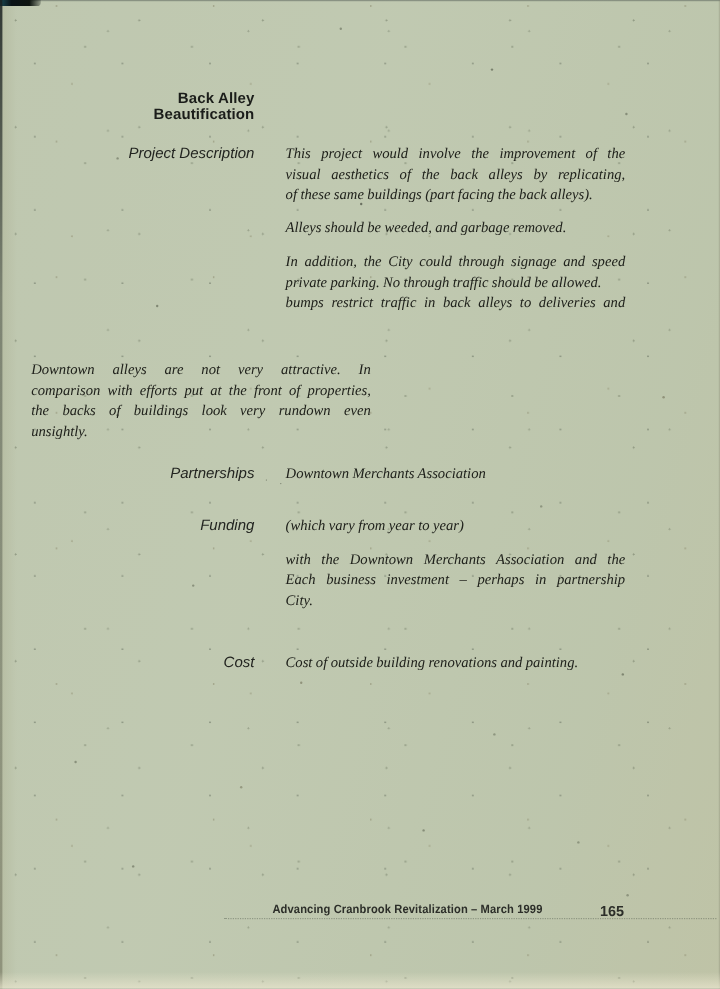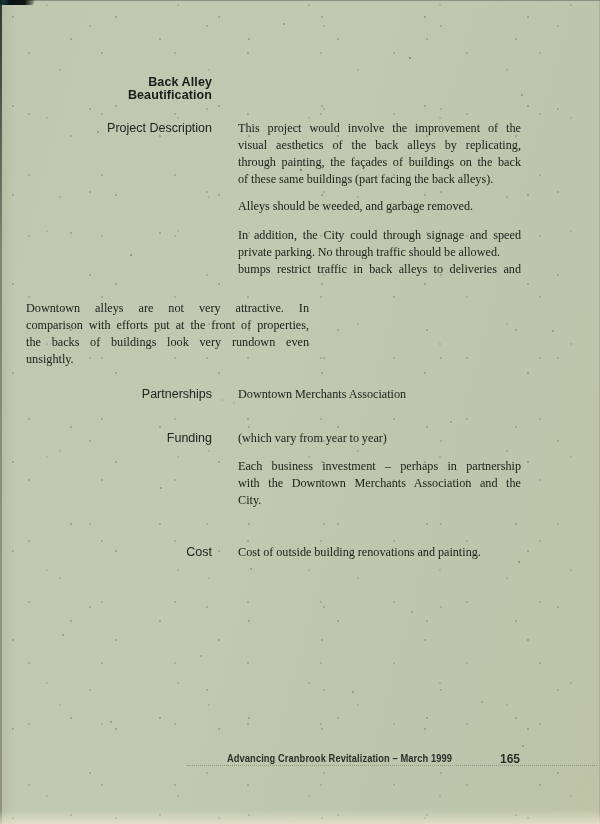--- a/index.html
+++ b/index.html
@@ -67,21 +67,21 @@
     background: linear-gradient(to bottom, rgba(234,230,206,0), rgba(234,230,206,0.75)); }
   .dotted-artifact { position: absolute; left: 187px; top: 765px; width: 410px; height: 0;
     border-top: 1px dotted rgba(70,80,68,0.40); }
 
   
   .heading { position: absolute; left: 0; top: 76px; width: 212px;
     text-align: right; font-weight: bold; font-size: 12.5px; line-height: 12.5px;
     color: var(--heading_ink, #1b1d1a); letter-spacing: 0.1px; }
 
   
-  .section { position: absolute; left: 0; width: 560px; display: flex; align-items: flex-start; }
+  .section { position: absolute; left: 0; width: 560px; display: flex; align-items: flex-start; font-style: italic; }
   .label { width: 212px; flex: 0 0 212px; text-align: right;
     font-size: 12.5px; line-height: 17px; color: var(--label_ink, #222420); }
   .content { margin-left: 26px; width: 283px; flex: 0 0 283px;
     font-family: "Liberation Serif", "DejaVu Serif", serif;
     font-size: 12.2px; color: var(--ink, #20221c); word-spacing: -0.2px; }
   .line { line-height: 17px; height: 17px; text-align: left; }
   .jl { text-align: justify; text-align-last: justify; }
 
   
   .footer-title { position: absolute; left: 227px; top: 753px;
@@ -110,21 +110,20 @@
     <div>Back Alley</div>
     <div>Beautification</div>
   </div>
 
   <div class="section" style="top:120px">
     <div class="label">Project Description</div>
     <div class="content">
       <div class="para">
         <div class="line jl">This project would involve the improvement of the</div>
         <div class="line jl">visual aesthetics of the back alleys by replicating,</div>
-        <div class="line jl">through painting, the façades of buildings on the back</div>
         <div class="line">of these same buildings (part facing the back alleys).</div>
       </div>
       <div class="para" style="margin-top:10px">
         <div class="line">Alleys should be weeded, and garbage removed.</div>
       </div>
       <div class="para" style="margin-top:12px">
         <div class="line jl">In addition, the City could through signage and speed</div>
         <div class="line">private parking. No through traffic should be allowed.</div>
         <div class="line jl">bumps restrict traffic in back alleys to deliveries and</div>
       </div>
@@ -151,22 +150,22 @@
     </div>
   </div>
 
   <div class="section" style="top:430px">
     <div class="label">Funding</div>
     <div class="content">
       <div class="para">
         <div class="line">(which vary from year to year)</div>
       </div>
       <div class="para" style="margin-top:11px">
+        <div class="line jl">with the Downtown Merchants Association and the</div>
         <div class="line jl">Each business investment – perhaps in partnership</div>
-        <div class="line jl">with the Downtown Merchants Association and the</div>
         <div class="line">City.</div>
       </div>
     </div>
   </div>
 
   <div class="section" style="top:544px">
     <div class="label">Cost</div>
     <div class="content">
       <div class="para">
         <div class="line">Cost of outside building renovations and painting.</div>

